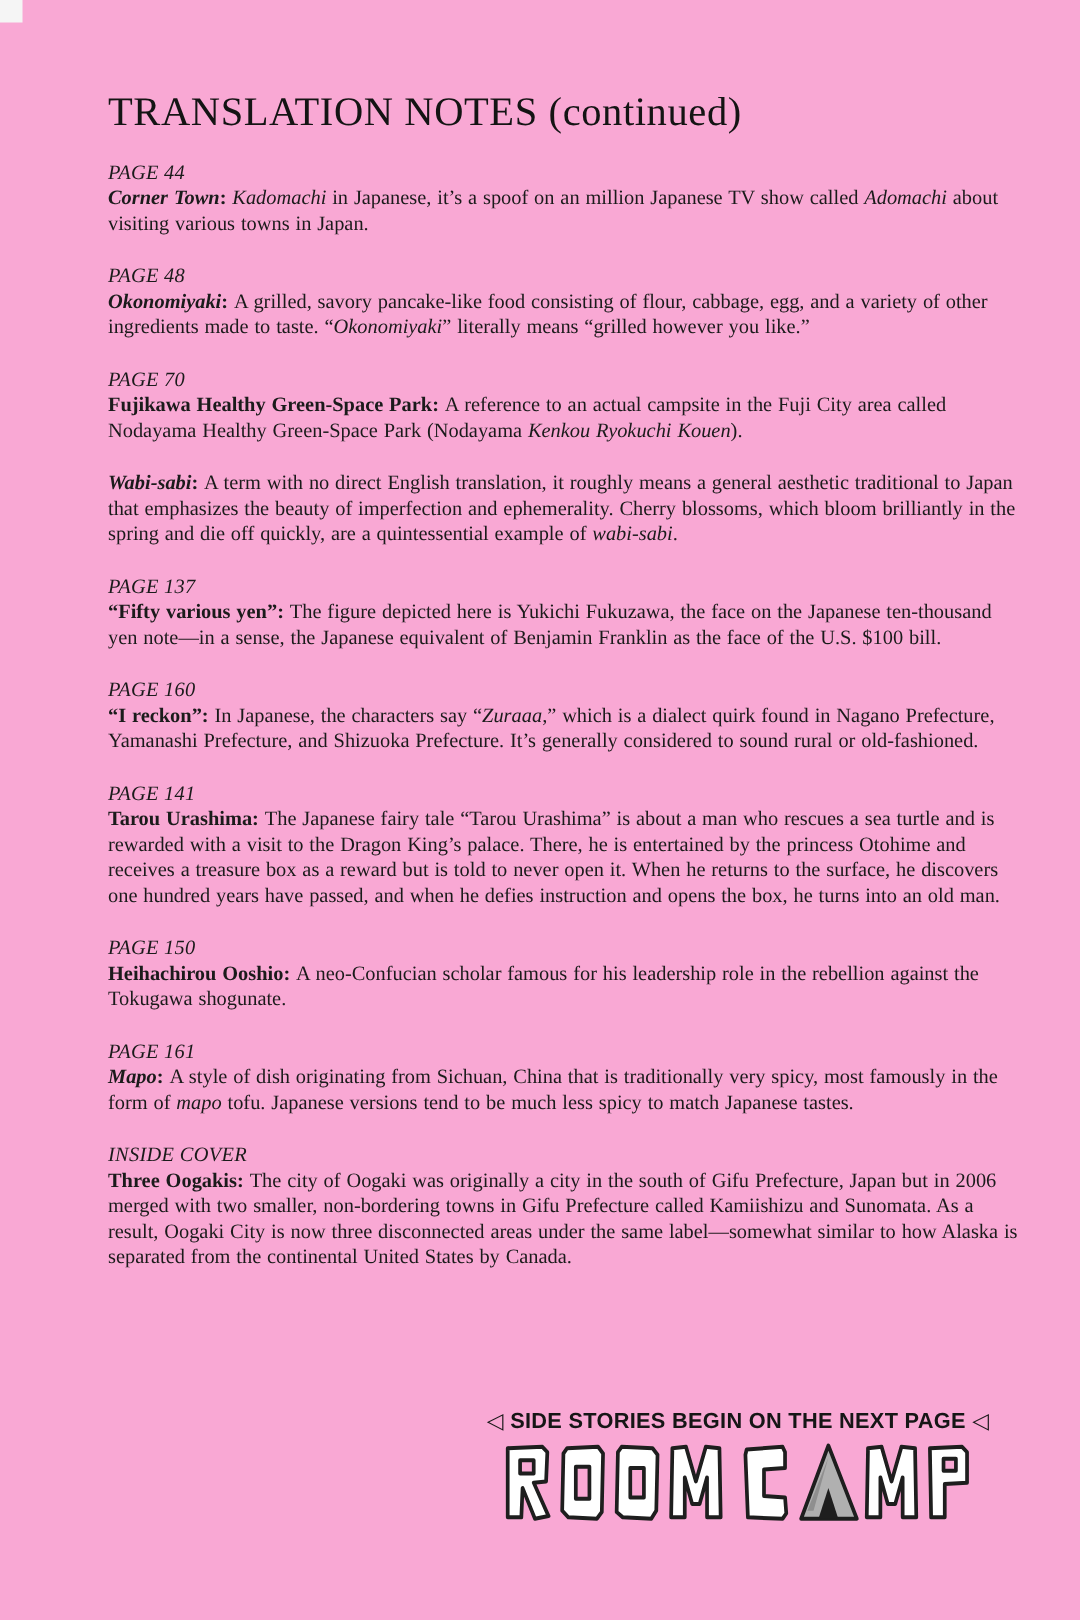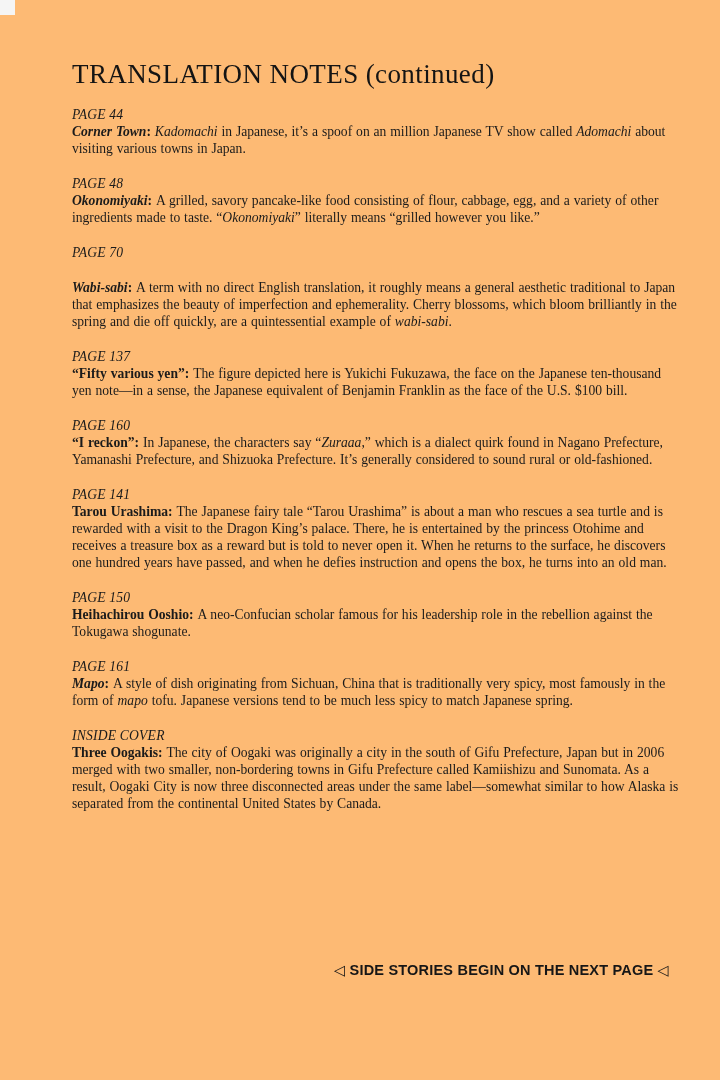--- a/index.html
+++ b/index.html
@@ -2,36 +2,36 @@
 <html style="--ink: #1e1e1e; --tent: #b0b0b0; --tent-dark: #8f8f8f;"><head>
 <meta charset="utf-8">
 <style>
   :root { --ink:#1e1e1e; --tent:#b0b0b0; --tent-dark:#8f8f8f; }
   * { box-sizing:border-box; }
   html,body { margin:0; padding:0; }
   body {
     width:720px; height:1080px; background:#ffffff; overflow:hidden;
     font-family:"Liberation Serif","DejaVu Serif",serif; color:#1b1b1b;
   }
-  .page { position:relative; width:720px; height:1080px; background:#fdba74; }
+  .page { position:relative; width:720px; height:1080px; background:#f9a8d4; }
   .corner-artifact { position:absolute; left:0; top:0; width:15px; height:15px; background:#f5f5f5; }
   .content { position:absolute; left:72px; top:58px; width:612px; }
   .page-title {
     font-size:27px; font-weight:400; letter-spacing:0.4px;
     line-height:32px; margin:0 0 16px 0; color:#141414;
   }
   .note { margin:0 0 18px 0; font-size:13.6px; line-height:17px; }
   .note-heading { font-style:italic; letter-spacing:0.2px; }
   .note-body { margin:0; word-spacing:0.5px; }
   .s-b  { font-weight:700; }
   .s-i  { font-style:italic; }
   .s-bi { font-weight:700; font-style:italic; }
   .footer {
     position:absolute; left:334px; top:940px; width:316px;
-    display:flex; flex-direction:row; align-items:center;text-align:right;
+    display:flex; flex-direction:column; align-items:center;text-align:right;
   }
   .banner {
     font-family:"Liberation Sans","DejaVu Sans",sans-serif;
     font-weight:700; font-size:14.5px; letter-spacing:0.2px;
     white-space:nowrap; color:#161616;
   }
   .logo-svg { margin-top:5px; display:block; }
   .logo-letter { fill:#ffffff; stroke:var(--ink); stroke-width:3; stroke-linejoin:round; }
   .tent-body { fill:var(--tent); stroke:var(--ink); stroke-width:3; stroke-linejoin:round; }
   .tent-shade { fill:var(--tent-dark); stroke:none; }
@@ -49,20 +49,21 @@
         <section class="note">
           <div class="note-heading">PAGE 44</div>
           <p class="note-body"><span class="s-bi">Corner Town</span><span class="s-b">: </span><span class="s-i">Kadomachi</span><span> in Japanese, it’s a spoof on an million Japanese TV show called </span><span class="s-i">Adomachi</span><span> about visiting various towns in Japan.</span></p>
         </section>
         <section class="note">
           <div class="note-heading">PAGE 48</div>
           <p class="note-body"><span class="s-bi">Okonomiyaki</span><span class="s-b">: </span><span>A grilled, savory pancake-like food consisting of flour, cabbage, egg, and a variety of other ingredients made to taste. “</span><span class="s-i">Okonomiyaki</span><span>” literally means “grilled however you like.”</span></p>
         </section>
         <section class="note">
           <div class="note-heading">PAGE 70</div>
+          <p class="note-body"><span class="s-b">Fujikawa Healthy Green-Space Park</span><span class="s-b">: </span><span>A reference to an actual campsite in the Fuji City area called Nodayama Healthy Green-Space Park (Nodayama </span><span class="s-i">Kenkou Ryokuchi Kouen</span><span>).</span></p>
         </section>
         <section class="note">
           <p class="note-body"><span class="s-bi">Wabi-sabi</span><span class="s-b">: </span><span>A term with no direct English translation, it roughly means a general aesthetic traditional to Japan that emphasizes the beauty of imperfection and ephemerality. Cherry blossoms, which bloom brilliantly in the spring and die off quickly, are a quintessential example of </span><span class="s-i">wabi-sabi</span><span>.</span></p>
         </section>
         <section class="note">
           <div class="note-heading">PAGE 137</div>
           <p class="note-body"><span class="s-b">“Fifty various yen”</span><span class="s-b">: </span><span>The figure depicted here is Yukichi Fukuzawa, the face on the Japanese ten-thousand yen note—in a sense, the Japanese equivalent of Benjamin Franklin as the face of the U.S. $100 bill.</span></p>
         </section>
         <section class="note">
           <div class="note-heading">PAGE 160</div>
@@ -71,21 +72,21 @@
         <section class="note">
           <div class="note-heading">PAGE 141</div>
           <p class="note-body"><span class="s-b">Tarou Urashima</span><span class="s-b">: </span><span>The Japanese fairy tale “Tarou Urashima” is about a man who rescues a sea turtle and is rewarded with a visit to the Dragon King’s palace. There, he is entertained by the princess Otohime and receives a treasure box as a reward but is told to never open it. When he returns to the surface, he discovers one hundred years have passed, and when he defies instruction and opens the box, he turns into an old man.</span></p>
         </section>
         <section class="note">
           <div class="note-heading">PAGE 150</div>
           <p class="note-body"><span class="s-b">Heihachirou Ooshio</span><span class="s-b">: </span><span>A neo-Confucian scholar famous for his leadership role in the rebellion against the Tokugawa shogunate.</span></p>
         </section>
         <section class="note">
           <div class="note-heading">PAGE 161</div>
-          <p class="note-body"><span class="s-bi">Mapo</span><span class="s-b">: </span><span>A style of dish originating from Sichuan, China that is traditionally very spicy, most famously in the form of </span><span class="s-i">mapo</span><span> tofu. Japanese versions tend to be much less spicy to match Japanese spring.</span></p>
+          <p class="note-body"><span class="s-bi">Mapo</span><span class="s-b">: </span><span>A style of dish originating from Sichuan, China that is traditionally very spicy, most famously in the form of </span><span class="s-i">mapo</span><span> tofu. Japanese versions tend to be much less spicy to match Japanese tastes.</span></p>
         </section>
         <section class="note">
           <div class="note-heading">INSIDE COVER</div>
           <p class="note-body"><span class="s-b">Three Oogakis</span><span class="s-b">: </span><span>The city of Oogaki was originally a city in the south of Gifu Prefecture, Japan but in 2006 merged with two smaller, non-bordering towns in Gifu Prefecture called Kamiishizu and Sunomata. As a result, Oogaki City is now three disconnected areas under the same label—somewhat similar to how Alaska is separated from the continental United States by Canada.</span></p>
         </section>
       </div>
   </div>
 
   <div class="footer">
     <div class="banner">◁ SIDE STORIES BEGIN ON THE NEXT PAGE ◁</div>

